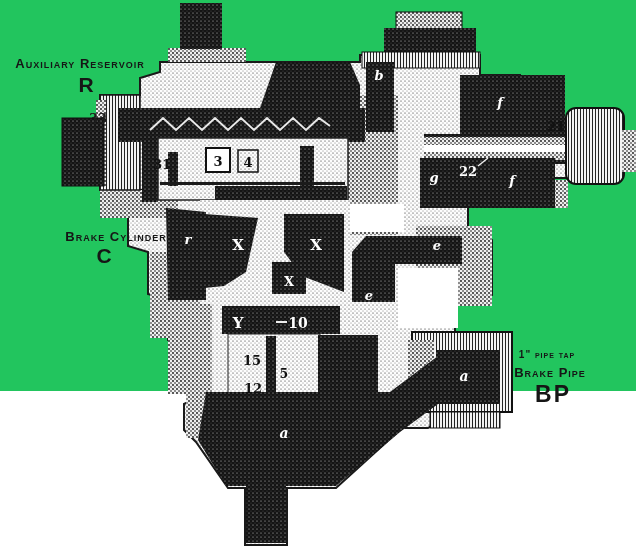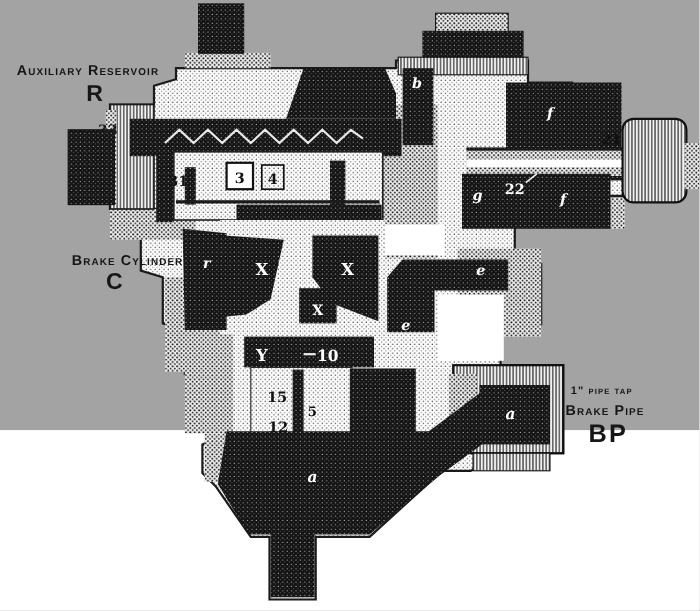--- a/index.html
+++ b/index.html
@@ -1,16 +1,16 @@
 <!DOCTYPE html>
 <html><head>
 <meta charset="utf-8">
 <style>
   html,body{margin:0;padding:0;background:#fff;width:636px;height:555px;overflow:hidden}
-  .fig{position:relative;width:636px;height:391px;background:#a3a3a3}
+  .fig{position:relative;width:636px;height:391px;background:#22c55e}
   svg{display:block}
   .cap-label{font-family:"Liberation Sans",sans-serif;font-weight:bold;font-variant:small-caps;letter-spacing:1px;fill:#161616}
   .cap-letter{font-family:"Liberation Sans",sans-serif;font-weight:bold;fill:#161616}
   .pnum{font-family:"DejaVu Serif",serif;font-weight:bold}
   .plet{font-family:"DejaVu Serif",serif;font-style:italic;font-weight:bold}
 </style>
 </head>
 <body>
 
 <div class="fig">

